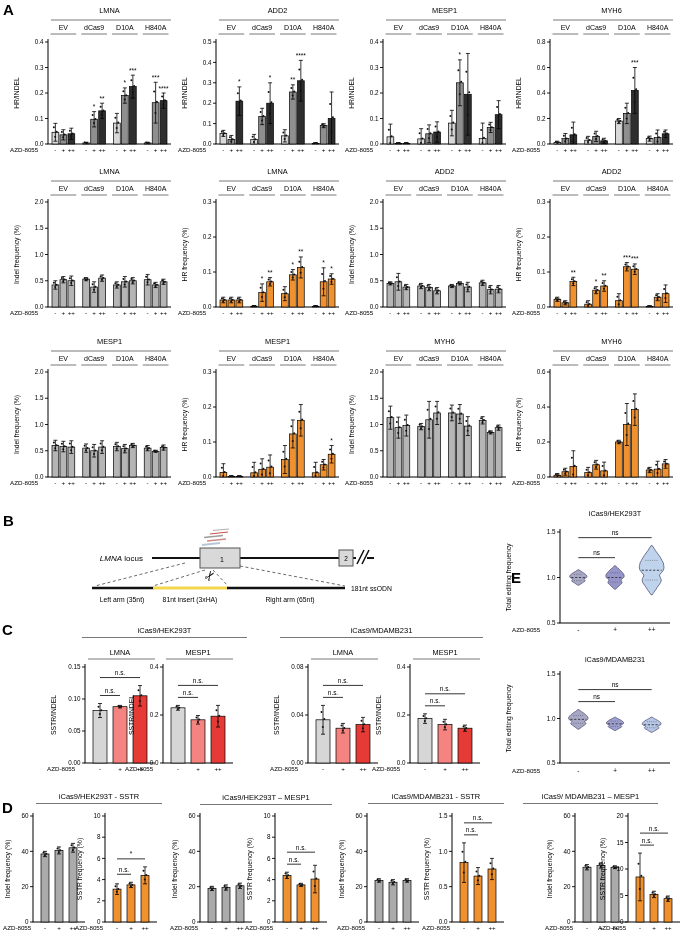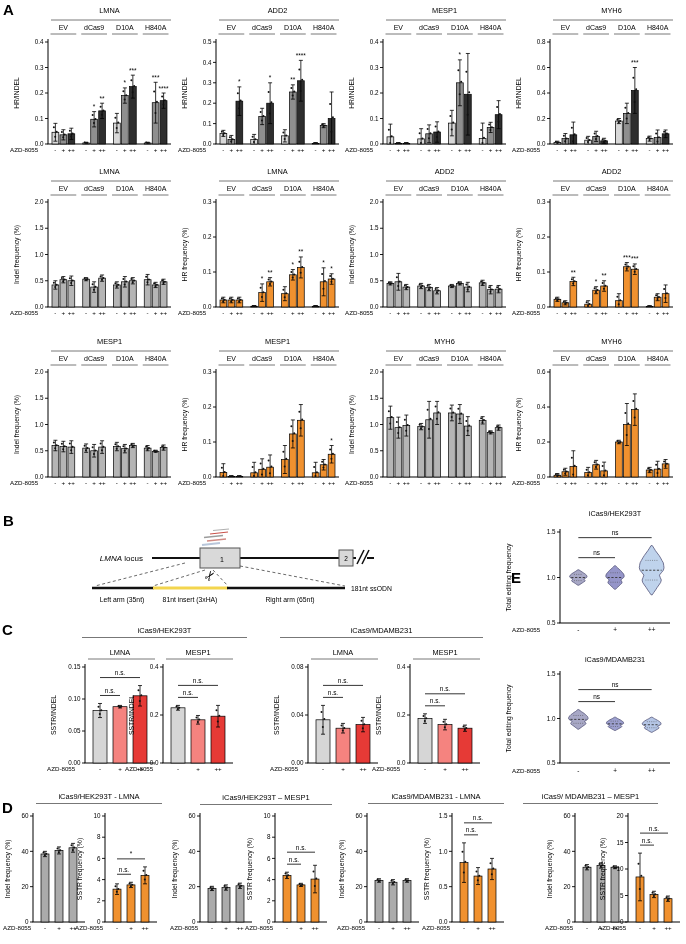--- a/index.html
+++ b/index.html
@@ -1675,23 +1675,23 @@
         <circle cx="94.3" cy="86.04400000000001" r="1" fill="#111"></circle>
         <circle cx="92.8" cy="87.76" r="1" fill="#111"></circle>
         <text x="93" y="129" font-size="6.2" text-anchor="middle">++</text>
         <text x="0" y="129" font-size="6.2" text-anchor="start">AZD-8055</text>
         <line x1="53" y1="63.80000000000001" x2="73" y2="63.80000000000001" stroke="#000" stroke-width="0.8"></line>
         <text x="63" y="61.30000000000001" font-size="6.4" text-anchor="middle">n.s.</text>
         <line x1="53" y1="51.80000000000001" x2="93" y2="51.80000000000001" stroke="#000" stroke-width="0.8"></line>
         <text x="73" y="49.30000000000001" font-size="6.4" text-anchor="middle">n.s.</text>
       </svg></div>
 
-  <div class="abs span-header" style="left:36px;top:792px;width:126px">iCas9/HEK293T - LMNA</div>
+  <div class="abs span-header" style="left:36px;top:792px;width:126px">iCas9/HEK293T - SSTR</div>
   <div class="abs span-header" style="left:200px;top:793px;width:132px">iCas9/HEK293T – MESP1</div>
-  <div class="abs span-header" style="left:368px;top:792px;width:136px">iCas9/MDAMB231 - LMNA</div>
+  <div class="abs span-header" style="left:368px;top:792px;width:136px">iCas9/MDAMB231 - SSTR</div>
   <div class="abs span-header" style="left:523px;top:792px;width:135px">iCas9/ MDAMB231 – MESP1</div>
 
   <div class="abs chart" style="left:3px;top:806px"><svg width="86" height="134" viewBox="0 0 86 134">
         <line x1="30" y1="7" x2="30" y2="116" stroke="#000" stroke-width="1"></line>
         <line x1="29.5" y1="116" x2="82" y2="116" stroke="#000" stroke-width="1"></line>
         <line x1="27" y1="116" x2="30" y2="116" stroke="#000" stroke-width="0.9"></line>
         <text x="25.5" y="118.2" font-size="6.3" text-anchor="end">0</text>
         <line x1="27" y1="80.66666666666667" x2="30" y2="80.66666666666667" stroke="#000" stroke-width="0.9"></line>
         <text x="25.5" y="82.86666666666667" font-size="6.3" text-anchor="end">20</text>
         <line x1="27" y1="45.33333333333334" x2="30" y2="45.33333333333334" stroke="#000" stroke-width="0.9"></line>

